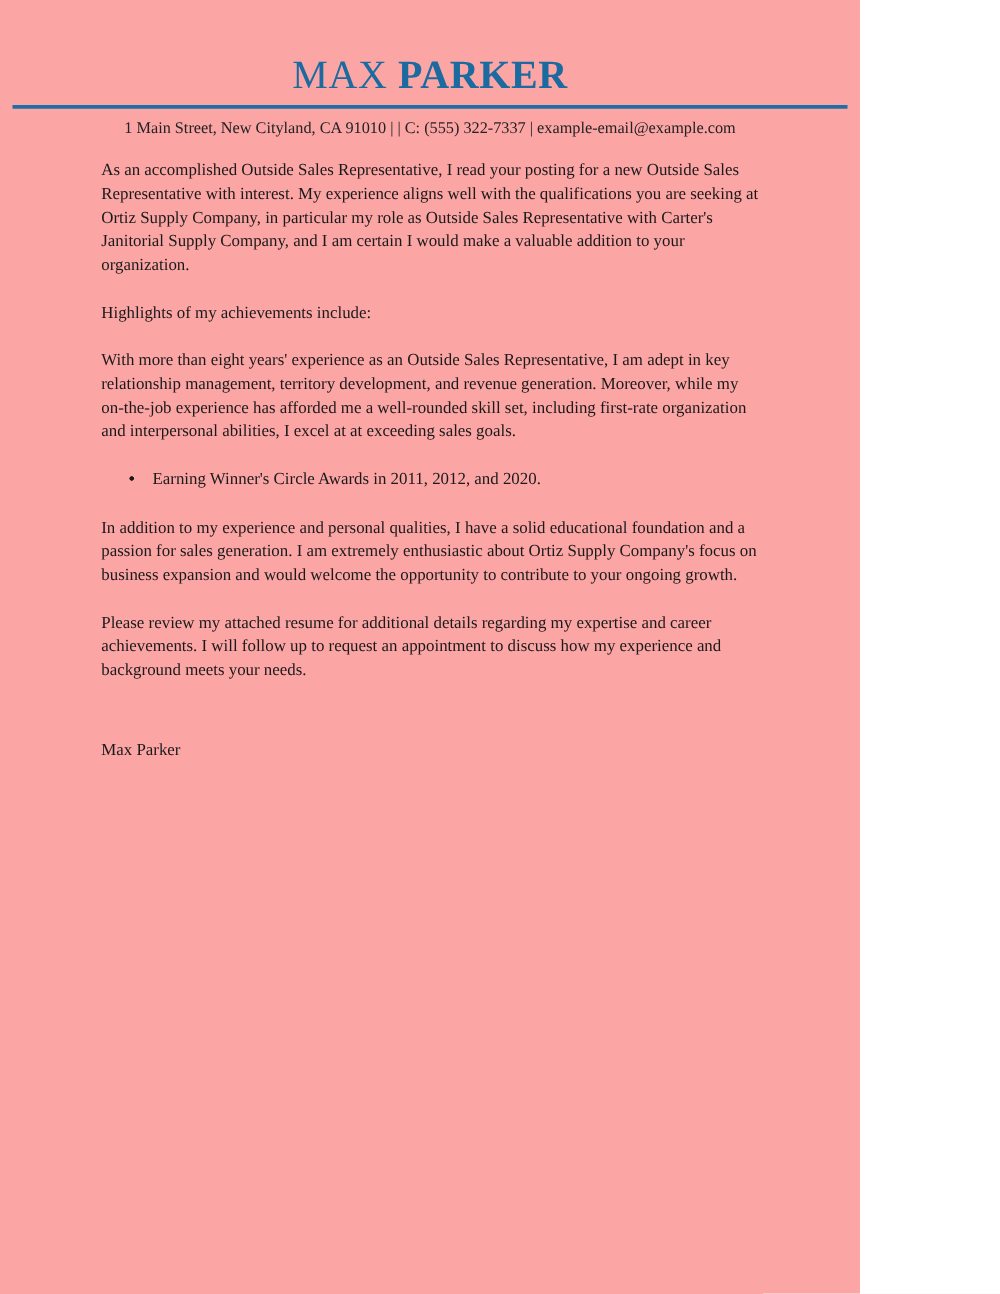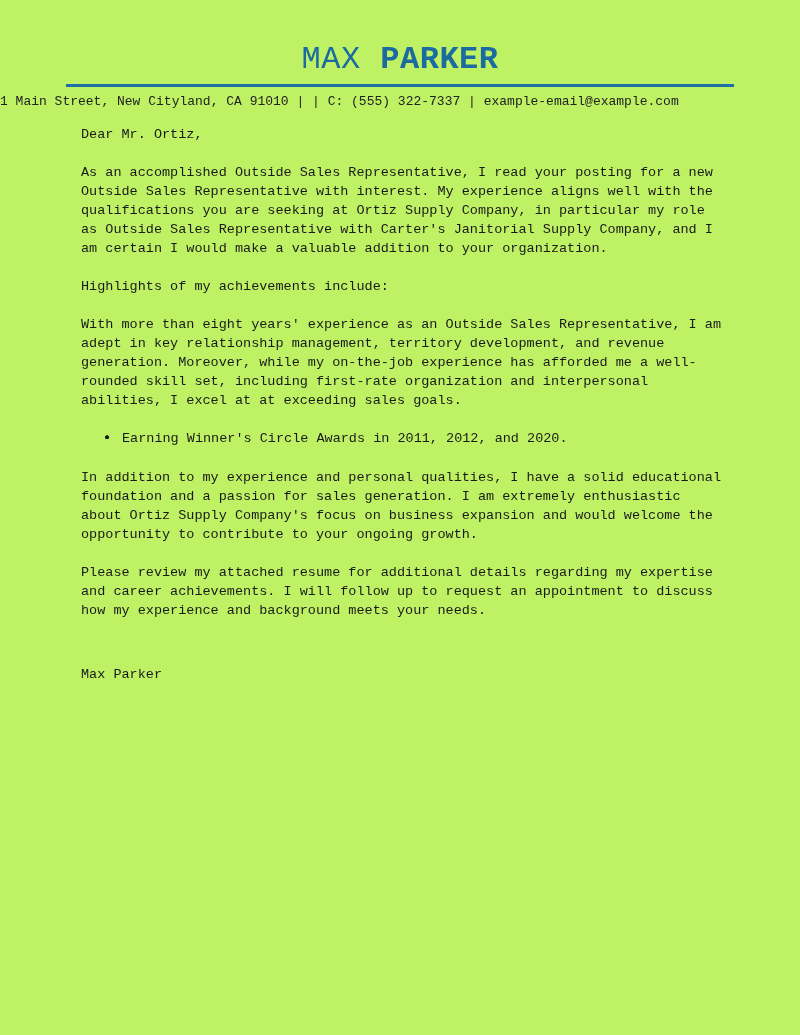--- a/index.html
+++ b/index.html
@@ -2,24 +2,24 @@
 <html><head>
 <meta charset="utf-8">
 <style>
   html, body {
     margin: 0;
     padding: 0;
     background: #ffffff;
   }
   .page {
     position: relative;
-    width: 800px;
+    width: 688px;
     height: 1035px;
-    background: #bef264;
-    font-family: Liberation Mono, monospace;
+    background: #fca5a5;
+    font-family: Liberation Serif, serif;
     color: #1a1a1a;
     overflow: hidden;
     box-sizing: border-box;
   }
   .header {
     padding-top: 42px;
     text-align: center;
   }
   .name {
     font-size: 32px;
@@ -35,21 +35,21 @@
     font-weight: 700;
   }
   .rule {
     width: 668px;
     height: 3px;
     background: #1d6fa5;
     margin: 7px auto 0 auto;
   }
   .contact {
     margin-top: 7px;
-    text-align: left;
+    text-align: center;
     font-size: 13px;
     color: #222222;
   }
   .body-text {
     margin: 16px 79px 0 81px;
     font-size: 13.5px;
     line-height: 19px;
     color: #1a1a1a;
   }
   .para {
@@ -90,21 +90,20 @@
       <span class="first">MAX</span>
       <span> </span>
       <span class="last">PARKER</span>
     </div>
     <div class="rule"></div>
     <div class="contact">1 Main Street, New Cityland, CA 91010 | | C: (555) 322-7337 | example-email@example.com</div>
   </div>
 
   <div class="body-text">
 
-    <p class="salutation">Dear Mr. Ortiz,</p>
 
     <p class="para">As an accomplished Outside Sales Representative, I read your posting for a new Outside Sales Representative with interest. My experience aligns well with the qualifications you are seeking at Ortiz Supply Company, in particular my role as Outside Sales Representative with Carter's Janitorial Supply Company, and I am certain I would make a valuable addition to your organization.</p>
 
     <p class="para">Highlights of my achievements include:</p>
 
     <p class="para">With more than eight years' experience as an Outside Sales Representative, I am adept in key relationship management, territory development, and revenue generation. Moreover, while my on-the-job experience has afforded me a well-rounded skill set, including first-rate organization and interpersonal abilities, I excel at at exceeding sales goals.</p>
 
     <ul class="highlights">
       <li>
         <span class="bullet-dot">•</span>

